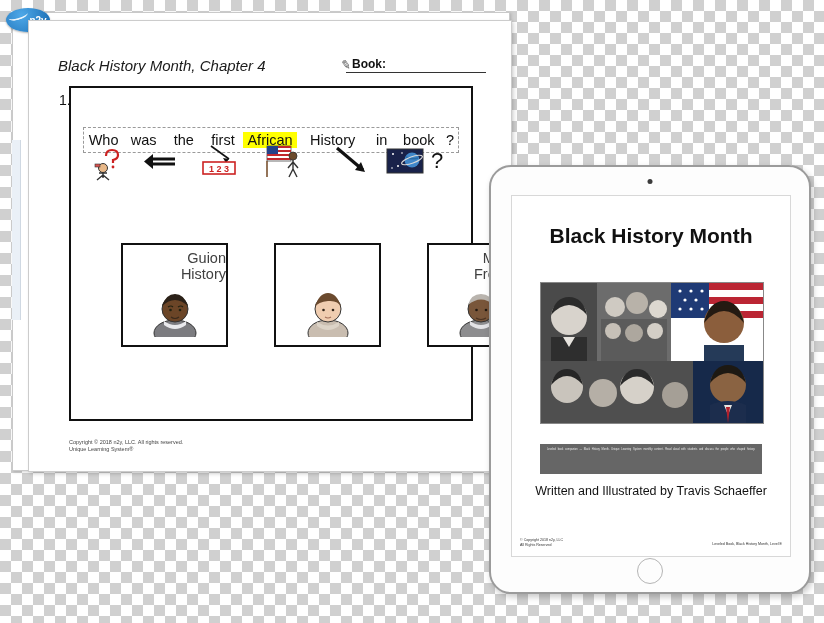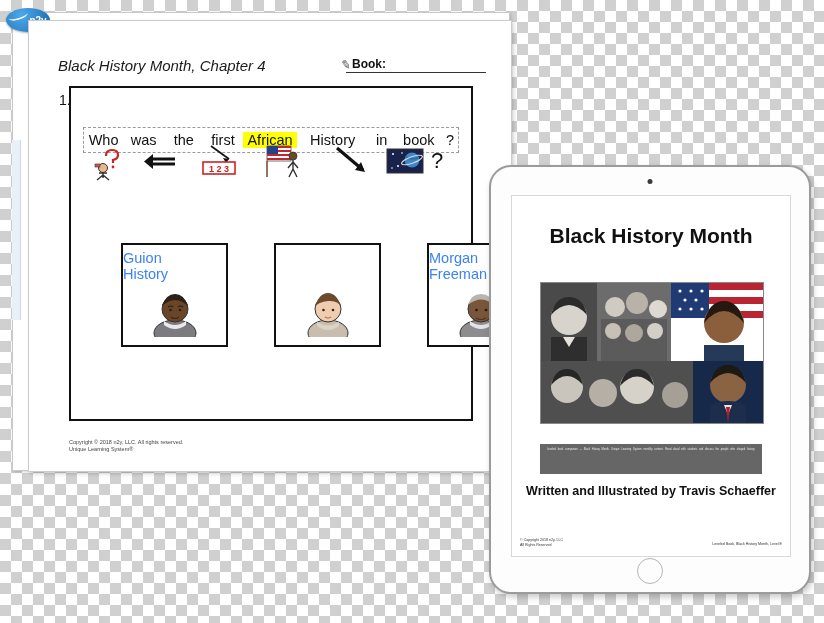--- a/index.html
+++ b/index.html
@@ -81,22 +81,22 @@
     display:flex;align-items:center;
   }
   .sym svg{display:block;}
 
   
   .choice{
     position:absolute;top:155px;width:103px;height:100px;
     border:2px solid #111;background:#fff;
   }
   .choice-label{
-    position:absolute;top:5px;left:0;width:100%;text-align:left;
-    font-size:14.5px;line-height:16px;color:#3b82f6;
+    position:absolute;top:5px;left:0;width:100%;text-align:right;
+    font-size:14.5px;line-height:16px;color:#404040;
   }
   .choice-art{
     position:absolute;bottom:4px;left:50%;transform:translateX(-50%);
   }
 
   .ws-footer{
     position:absolute;left:40px;bottom:18px;font-size:5.5px;color:#444;line-height:7px;
   }
 
   
@@ -133,21 +133,21 @@
     position:absolute;left:28px;top:248px;width:222px;height:30px;
     background:#666666;
   }
   .bk-grayband-text{
     position:absolute;left:6px;top:4px;width:210px;
     font-size:2.6px;line-height:3.6px;color:#e8e8e8;text-align:center;
     word-spacing:1px;
   }
   .bk-author{
     position:absolute;top:288px;left:0;width:100%;text-align:center;
-    font-size:12.5px;font-weight:bold;color:#111;
+    font-size:12.5px;font-weight:normal;color:#111;
   }
   .bk-copy{
     position:absolute;left:8px;bottom:8px;font-size:3.6px;line-height:5px;color:#333;
   }
   .bk-meta{
     position:absolute;right:8px;bottom:10px;font-size:3.6px;color:#333;
   }
 
   
   .logo{

